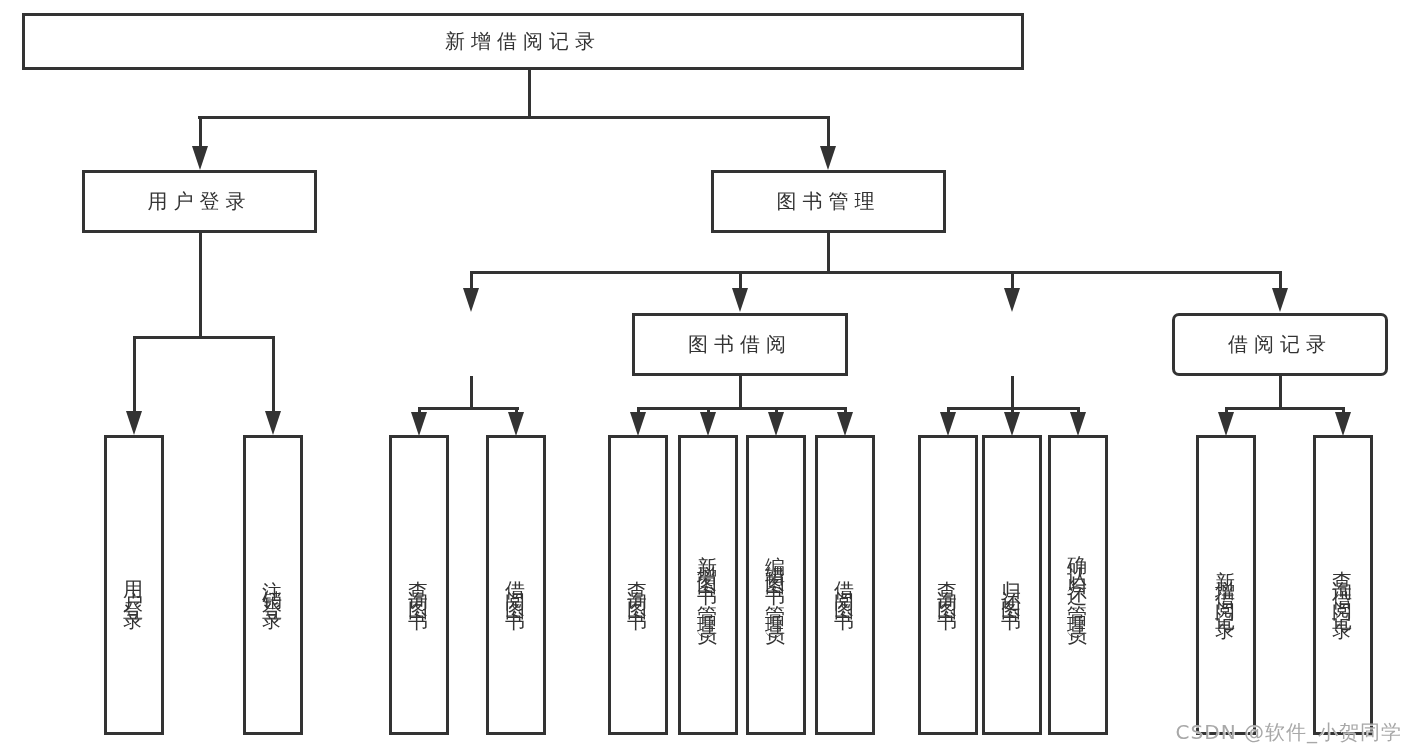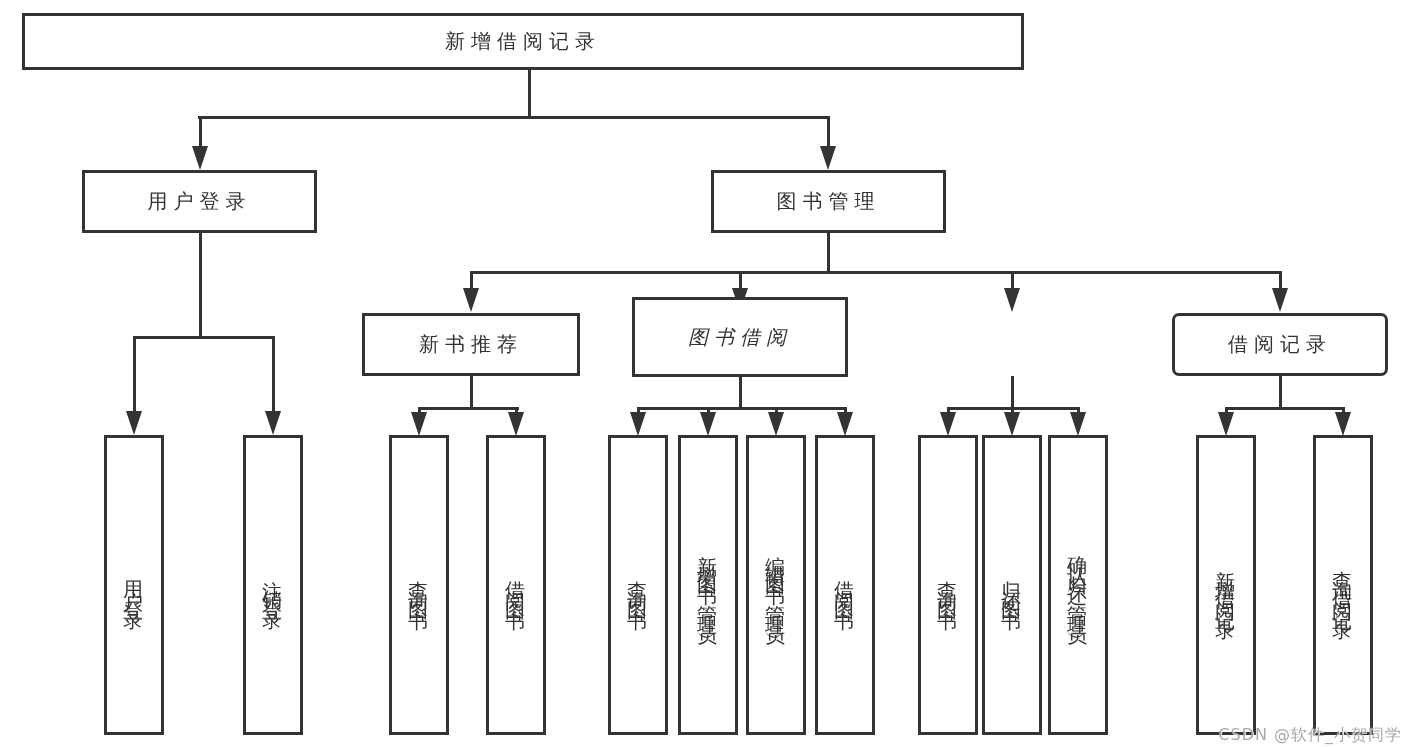--- a/index.html
+++ b/index.html
@@ -22,21 +22,21 @@
     font-size:20px; letter-spacing:10px; color:var(--text); white-space:nowrap;
   }
   .vl { position:absolute; width:3px; background:var(--line); }
   .hl { position:absolute; height:3px; background:var(--line); }
   .ah {
     position:absolute; width:0; height:0;
     border-left:8px solid transparent; border-right:8px solid transparent;
     border-top:24px solid var(--line);
   }
   .watermark {
-    position:absolute; right:3px; bottom:1px; font-size:16px; color:#a8a8a8;
+    position:absolute; right:3px; bottom:1px; font-size:20px; color:#a8a8a8;
     letter-spacing:1px; white-space:nowrap;
     text-shadow:1px 1px 0 rgba(255,255,255,0.85); z-index:5;
   }
 </style>
 </head>
 <body>
 
 <div class="canvas">
 
   <div class="box hbox" style="left:22px;top:13px;width:1002px;height:57px;">
@@ -68,24 +68,21 @@
   <div class="hl" style="left:470px;top:271px;width:812px;"></div>
   <div class="vl" style="left:470px;top:271px;height:20px;"></div>
   <div class="ah" style="left:463px;top:288px;"></div>
   <div class="vl" style="left:739px;top:271px;height:20px;"></div>
   <div class="ah" style="left:732px;top:288px;"></div>
   <div class="vl" style="left:1011px;top:271px;height:20px;"></div>
   <div class="ah" style="left:1004px;top:288px;"></div>
   <div class="vl" style="left:1279px;top:271px;height:20px;"></div>
   <div class="ah" style="left:1272px;top:288px;"></div>
 
-  <div class="box hbox" style="left:362px;top:313px;width:218px;height:63px;">
-    <span class="hlabel">新书推荐</span>
-  </div>
-  <div class="box hbox" style="left:632px;top:297px;width:216px;height:80px;font-style:italic;">
+  <div class="box hbox" style="left:632px;top:313px;width:216px;height:63px;">
     <span class="hlabel">图书借阅</span>
   </div>
   <div class="box hbox" style="left:1172px;top:313px;width:216px;height:63px;border-radius:7px;">
     <span class="hlabel">借阅记录</span>
   </div>
 
   <div class="vl" style="left:470px;top:376px;height:33px;"></div>
   <div class="vl" style="left:739px;top:376px;height:33px;"></div>
   <div class="vl" style="left:1011px;top:376px;height:33px;"></div>
   <div class="vl" style="left:1279px;top:376px;height:33px;"></div>

